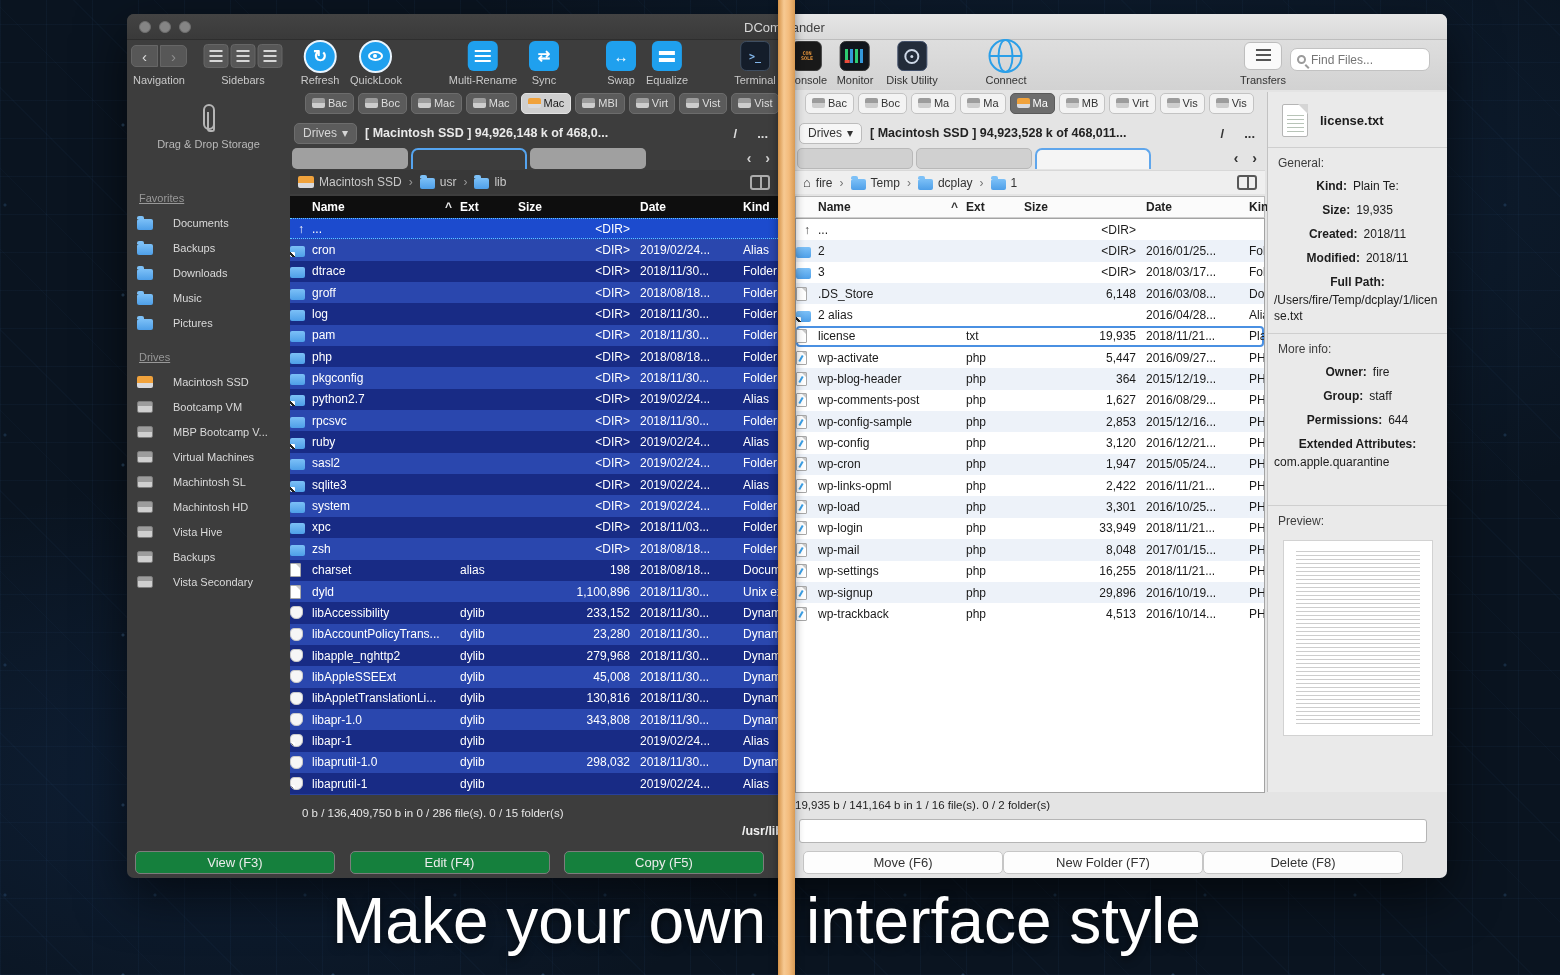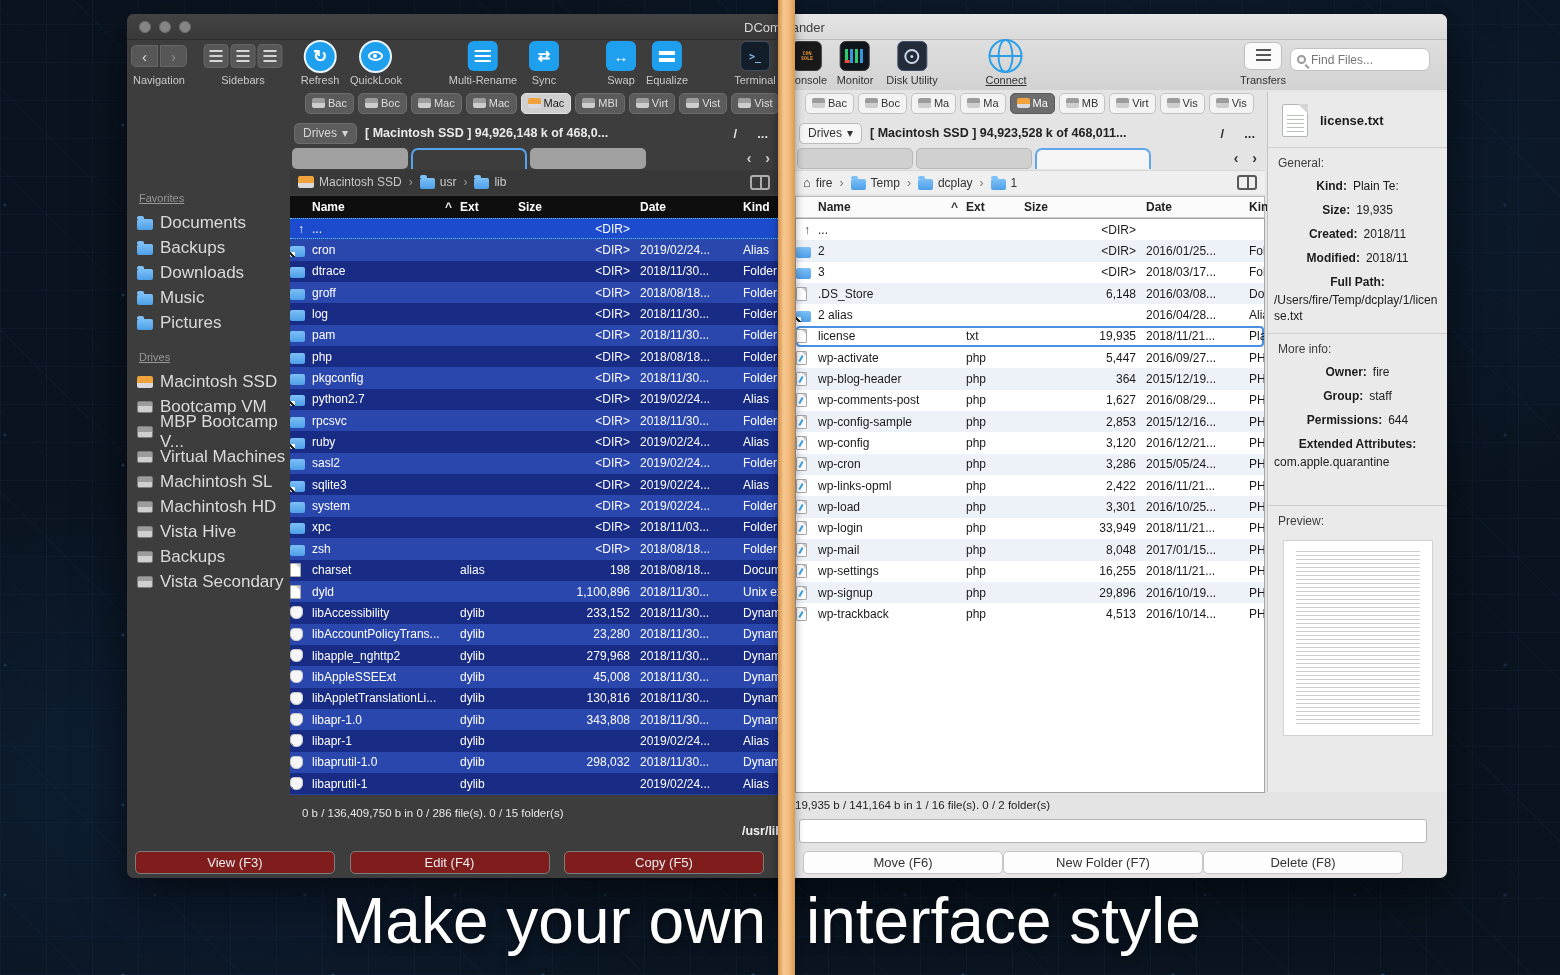--- a/index.html
+++ b/index.html
@@ -95,21 +95,21 @@
   .dico { width:13px; height:10px; border-radius:2px; background:linear-gradient(180deg,#9c9c9c 0 45%,#cdcdcd 45%); }
   .dbtn.selected .dico { background:linear-gradient(180deg,#f0a23c 0 55%,#d9dade 55%); }
 
   
   .storage { position:absolute; left:0; top:88px; width:163px; height:72px; text-align:center; }
   .clip { display:inline-block; width:12px; height:26px; border:2px solid #b5b5b5; border-radius:6px; position:relative; margin-top:2px; }
   .clip::after { content:""; position:absolute; left:2px; top:6px; width:4px; height:18px; border:2px solid #b5b5b5; border-top:0; border-radius:0 0 3px 3px; }
   .storage .slabel { display:block; margin-top:4px; font-size:11px; color:#b9b9b9; }
   .sidebar { position:absolute; left:0; top:160px; width:163px; bottom:0; padding:8px 0 0 10px; }
   .sec-label { font-size:11px; color:#989898; margin:10px 0 6px 2px;text-decoration:underline; }
-  .side-item { display:flex; align-items:center; gap:7px; height:25px; font-size:17px; color:#dadada; cursor:default; }
+  .side-item { display:flex; align-items:center; gap:20px; height:25px; font-size:11px; color:#dadada; cursor:default; }
   .si-ic { flex:0 0 16px; }
 
   
   .ic-folder, .ic-folder-alias { display:inline-block; width:15px; height:11px; background:linear-gradient(180deg,#7cc0f7,#4e9fe8); border-radius:2px; position:relative; margin-top:3px; }
   .ic-folder::before, .ic-folder-alias::before { content:""; position:absolute; top:-3px; left:0; width:7px; height:3px; background:#7cc0f7; border-radius:2px 2px 0 0; }
   .ic-folder-alias::after { content:""; position:absolute; left:-1px; bottom:-1px; width:6px; height:6px; border-radius:1px; background:#fff;
     background-image:linear-gradient(45deg,transparent 35%,#222 35% 65%,transparent 65%); }
   .ic-drive-orange, .ic-drive-gray { display:inline-block; width:16px; height:12px; border-radius:2px; }
   .ic-drive-orange { background:linear-gradient(180deg,#f0a23c 0 55%,#d9dade 55%); }
   .ic-drive-gray { background:linear-gradient(180deg,#9c9c9c 0 45%,#cfcfcf 45%); border:1px solid #7e7e7e; }
@@ -186,21 +186,21 @@
 
   .termrow { position:absolute; top:702px; left:0; right:0; height:26px; display:flex; align-items:center; }
   .term-path { font-size:12.5px; font-weight:700; margin-right:7px; }
   .dark .term-path { color:#f0f0f0; margin-left:452px; }
   .term-input { height:24px; border-radius:3px; font-size:12px; font-family:inherit; outline:none; }
   .light .term-input { margin:0 20px 0 4px; flex:1; background:#fff; border:1px solid #b5b5b5; }
 
   .btnrow { position:absolute; top:735px; left:0; right:0; height:23px; display:flex; justify-content:space-between; }
   .dark  .btnrow { padding:0 8px 0 -0px; left:-155px; right:8px; }
   .bbtn { flex:0 0 200px; height:23px; border-radius:5px; font-size:13px; display:flex; align-items:center; justify-content:center; cursor:default; }
-  .dark  .bbtn { background:#7f1d1d; color:#ececec; border:1px solid #7d7d7d; }
+  .dark  .bbtn { background:#15803d; color:#ececec; border:1px solid #7d7d7d; }
   .light .bbtn { background:#fdfdfd; color:#333; border:1px solid #c6c6c6; }
   .light .btnrow { padding:0 26px 0 4px;justify-content:space-between; }
 
   
   .info { position:absolute; left:472px; top:78px; width:180px; height:700px; background:#eaeaea; border-left:1px solid #c2c2c2; font-size:12px; color:#1c1c1c; }
   .info-head { display:flex; align-items:center; gap:12px; padding:12px 10px 10px 14px; border-bottom:1px solid #cfcfcf; }
   .doc-icon { width:26px; height:33px; background:#fff; border:1px solid #b5b5b5; border-radius:2px; position:relative; }
   .doc-icon::before { content:""; position:absolute; top:-1px; right:-1px; border:5px solid; border-color:#d5d5d5 #d5d5d5 transparent transparent; }
   .doc-icon::after { content:""; position:absolute; left:4px; top:10px; width:17px; height:18px;
     background:repeating-linear-gradient(180deg,#b8c4b8 0 1px,transparent 1px 4px); }
@@ -334,20 +334,24 @@
           <span class="dbtn">
     <span class="dico"></span>
     <span>Vist</span>
   </span>
           <span class="dbtn">
     <span class="dico"></span>
     <span>Vist</span>
   </span>
         </div>
 
+      <div class="storage">
+        <span class="clip"></span>
+        <span class="slabel">Drag &amp; Drop Storage</span>
+      </div>
 
       <div class="sidebar">
         <div class="sec-label">Favorites</div>
         <div>
             <div class="side-item">
     <span class="js-icon si-ic ic-folder"></span>
     <span>Documents</span>
   </div>
             <div class="side-item">
     <span class="js-icon si-ic ic-folder"></span>
@@ -699,21 +703,21 @@
           <span class="tlabel">Monitor</span>
         </div>
         <div class="tg" style="left:117px;">
           <div class="icon-row">
               <span class="sq disk">
                 <span class="diskc"></span>
               </span>
             </div>
           <span class="tlabel">Disk Utility</span>
         </div>
-        <div class="tg" style="left:211px;text-decoration:underline;">
+        <div class="tg" style="left:211px;">
           <div class="icon-row">
               <span class="globe"></span>
             </div>
           <span class="tlabel">Connect</span>
         </div>
         <div class="tg" style="left:468px;">
           <div class="icon-row">
               <span class="wbtn">
                 <span class="listlines"></span>
               </span>
@@ -894,21 +898,21 @@
     <span class="c-name">wp-config</span>
     <span class="c-ext">php</span>
     <span class="c-size">3,120</span>
     <span class="c-date">2016/12/21...</span>
     <span class="c-kind">PHP Script</span>
   </div>
             <div class="frow grid6">
     <span class="c-icon js-icon ic-php"></span>
     <span class="c-name">wp-cron</span>
     <span class="c-ext">php</span>
-    <span class="c-size">3,286</span>
+    <span class="c-size">1,947</span>
     <span class="c-date">2015/05/24...</span>
     <span class="c-kind">PHP Script</span>
   </div>
             <div class="frow grid6">
     <span class="c-icon js-icon ic-php"></span>
     <span class="c-name">wp-links-opml</span>
     <span class="c-ext">php</span>
     <span class="c-size">2,422</span>
     <span class="c-date">2016/11/21...</span>
     <span class="c-kind">PHP Script</span>

